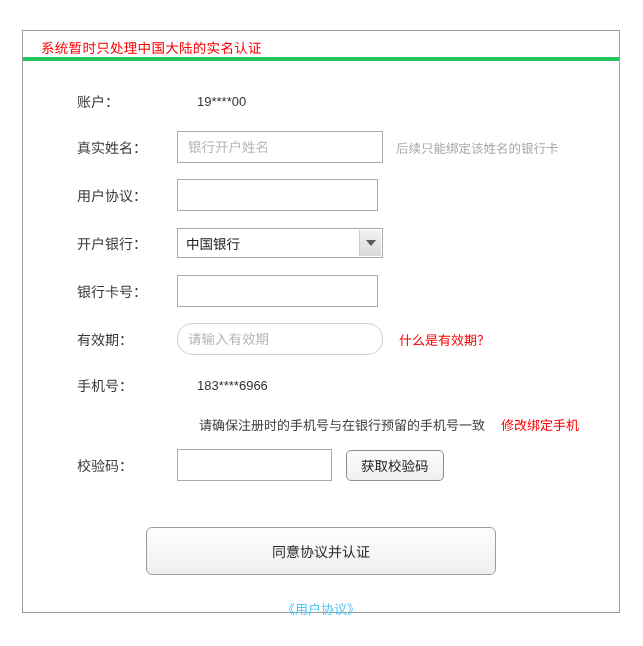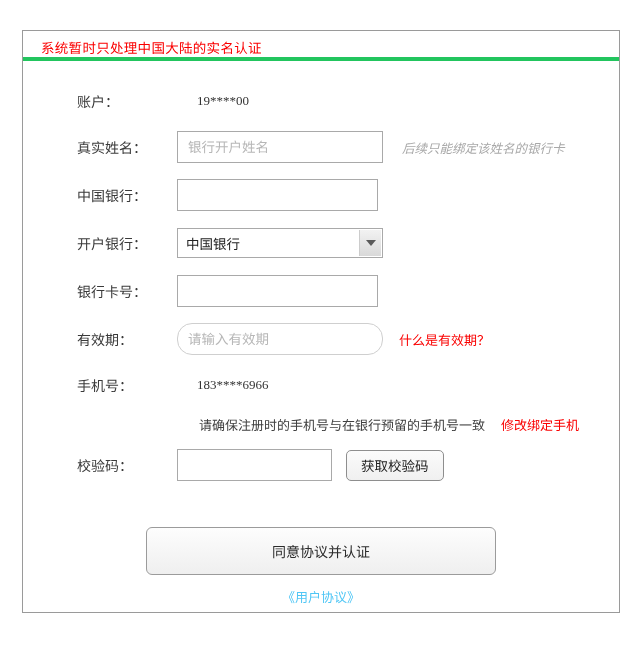--- a/index.html
+++ b/index.html
@@ -72,21 +72,21 @@
     width: 100px;
     flex: 0 0 100px;
     font-size: 14px;
     color: #3a3a3a;
     white-space: nowrap;
   }
 
   .val {
     font-size: 13px;
     color: #333333;
-    font-family: Liberation Serif, serif;
+    font-family: Liberation Sans, sans-serif;
   }
 
   .txt-input {
     box-sizing: border-box;
     height: 32px;
     border: 1px solid #a9a9a9;
     background: #ffffff;
     font-size: 13.5px;
     color: #333333;
     padding: 0 10px;
@@ -97,23 +97,22 @@
     color: #b7b7b7;
   }
   .w-name   { width: 206px; }
   .w-std    { width: 201px; }
   .w-expiry { width: 206px; border-color: #cfcfcf; border-radius: 15px; }
   .w-code   { width: 155px; }
 
   .hint-side {
     font-size: 12.5px;
     color: #a8a8a8;
-    margin-left: 19px;
-    white-space: nowrap;
-    font-style: italic;
+    margin-left: 13px;
+    white-space: nowrap;
   }
   .red-link {
     font-size: 13px;
     color: #fa0000;
     margin-left: 16px;
     white-space: nowrap;
     text-decoration: none;
   }
 
   
@@ -195,21 +194,21 @@
     height: 48px;
     border: 1px solid #9b9b9b;
     border-radius: 6px;
     background: linear-gradient(to bottom, #fdfdfd 0%, #efefef 100%);
     font-size: 14px;
     color: #2b2b2b;
     cursor: pointer;
     font-family: "DejaVu Sans", "Liberation Sans", sans-serif;
   }
   .agreement-link {
-    margin-top: 12px;
+    margin-top: 24px;
     font-size: 13px;
     color: #4fc6f5;
     text-decoration: none;
     cursor: pointer;
   }
 </style>
 </head>
 <body>
 
 <div class="page">
@@ -227,21 +226,21 @@
         <span class="val">19****00</span>
       </div>
 
       <div class="row">
         <span class="lbl">真实姓名：</span>
         <input class="txt-input w-name" type="text" placeholder="银行开户姓名" style="">
         <span class="hint-side">后续只能绑定该姓名的银行卡</span>
       </div>
 
       <div class="row">
-        <span class="lbl">中国银行：</span>
+        <span class="lbl">用户协议：</span>
         <input class="txt-input w-std" type="text" placeholder="" style="">
       </div>
 
       <div class="row">
         <span class="lbl">开户银行：</span>
         <div class="select-box">
           <span class="select-value">中国银行</span>
           <span class="select-arrow">
             <span class="tri"></span>
           </span>

